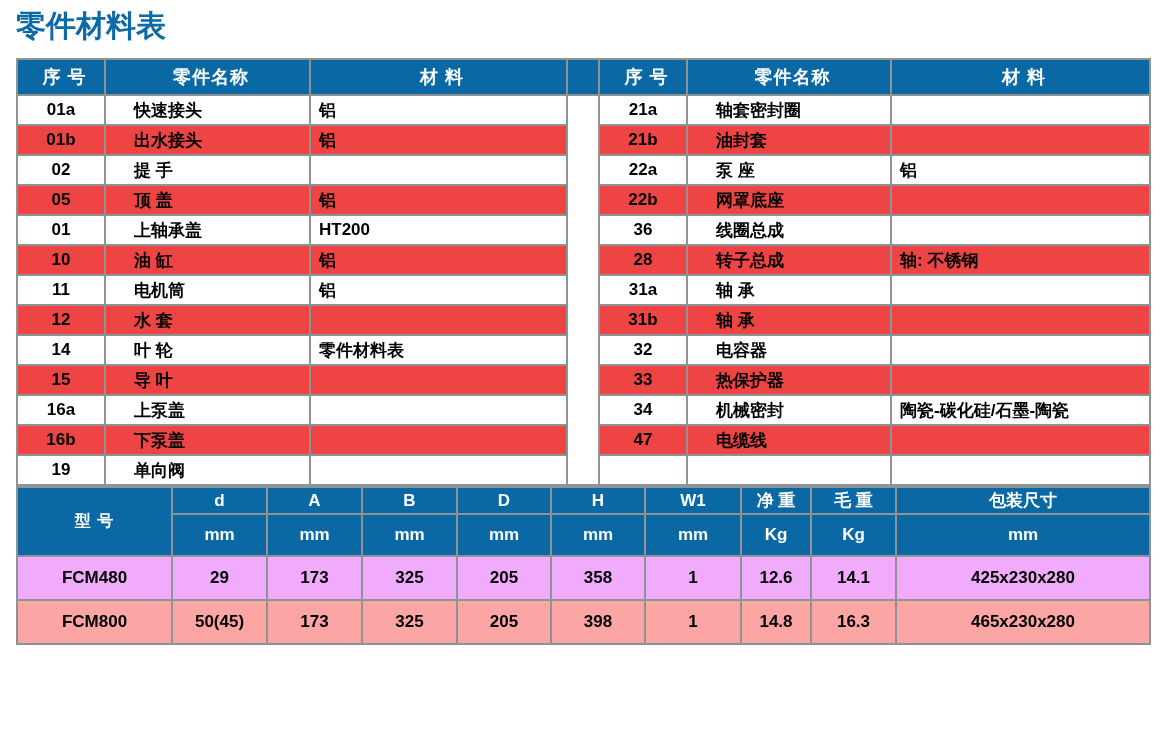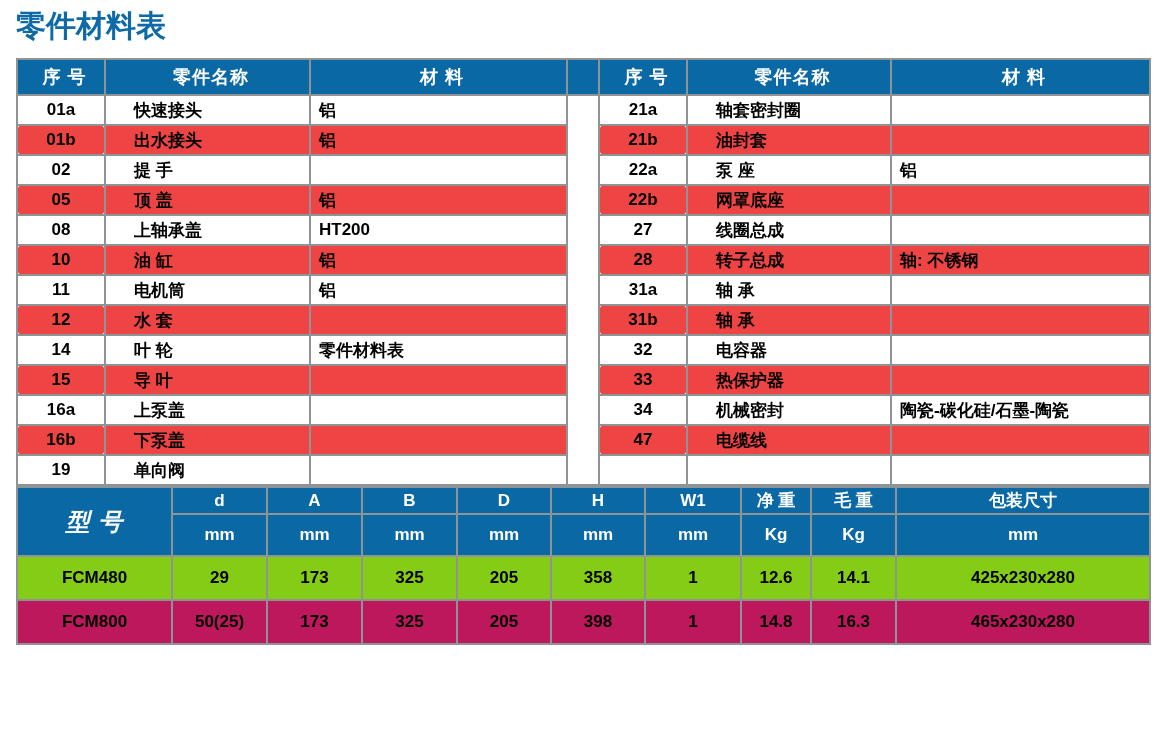--- a/index.html
+++ b/index.html
@@ -40,46 +40,46 @@
     padding-left: 8px;
   }
   .parts-table td {
     height: 30px;
     font-size: 17px;
     font-weight: bold;
     color: #000000;
     padding: 0;
     background: #ffffff;
   }
-  .parts-table td.no  { text-align: center; border-radius: 6px; }
+  .parts-table td.no  { text-align: center; }
   .parts-table td.name { padding-left: 28px; margin-left: 8px; }
   .parts-table td.mat  { padding-left: 8px; }
   .parts-table tr.alt td { background: #ef4444; }
   .parts-table td.gap-body, .parts-table tr.alt td.gap-body { background: #ffffff; }
 
   
   .dims-table th {
     background: #0a69a4;
     color: #ffffff;
     font-size: 17px;
     font-weight: bold;
     text-align: center;
   }
   .dims-table th.r1 { height: 22px; }
   .dims-table th.r2 { height: 42px; }
-  .dims-table th.model-h { font-size: 24px; letter-spacing: 1px; font-style: italic; }
+  .dims-table th.model-h { font-size: 16px; letter-spacing: 1px; }
   .dims-table td {
     height: 44px;
     font-size: 17px;
     font-weight: bold;
     color: #000000;
     text-align: center;
-    background: #84cc16;
-  }
-  .dims-table tr.alt td { background: #be185d; }
+    background: #f0abfc;
+  }
+  .dims-table tr.alt td { background: #fca5a5; }
 
   
   .note {
     margin-top: 14px;
     color: #0d6aa7;
     font-size: 20px;
     font-weight: bold;
     line-height: 24px;
   }
   .note .bullet {
@@ -143,24 +143,24 @@
     </tr>
     <tr class="alt">
       <td class="no">05</td>
       <td class="name">顶 盖</td>
       <td class="mat">铝</td>
       <td class="no">22b</td>
       <td class="name">网罩底座</td>
       <td class="mat"></td>
     </tr>
     <tr>
-      <td class="no">08</td>
+      <td class="no">01</td>
       <td class="name">上轴承盖</td>
       <td class="mat">HT200</td>
-      <td class="no">27</td>
+      <td class="no">36</td>
       <td class="name">线圈总成</td>
       <td class="mat"></td>
     </tr>
     <tr class="alt">
       <td class="no">10</td>
       <td class="name">油 缸</td>
       <td class="mat">铝</td>
       <td class="no">28</td>
       <td class="name">转子总成</td>
       <td class="mat">轴: 不锈钢</td>
@@ -269,21 +269,21 @@
       <td>325</td>
       <td>205</td>
       <td>358</td>
       <td>1</td>
       <td>12.6</td>
       <td>14.1</td>
       <td>425x230x280</td>
     </tr>
     <tr class="alt">
       <td>FCM800</td>
-      <td>50(25)</td>
+      <td>50(45)</td>
       <td>173</td>
       <td>325</td>
       <td>205</td>
       <td>398</td>
       <td>1</td>
       <td>14.8</td>
       <td>16.3</td>
       <td>465x230x280</td>
     </tr>
   </tbody>

